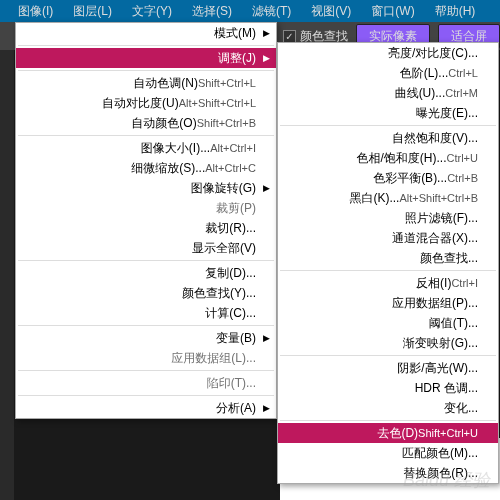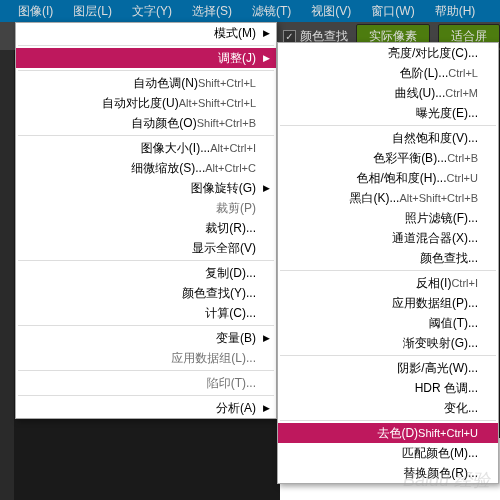--- a/index.html
+++ b/index.html
@@ -3,21 +3,21 @@
 <meta charset="utf-8">
 <style>
 * { margin: 0; padding: 0; box-sizing: border-box; font-family: "Microsoft YaHei", sans-serif; }
 body { background: #1a1a1a; width: 500px; height: 500px; overflow: hidden; position: relative; }
 .menubar { display: flex; background: #0369a1; height: 22px; font-size: 12px; color: #ddd; align-items: center; padding-left: 10px; gap: 4px; }
 .menubar .mi { padding: 2px 8px; cursor: default; }
 .toolbar { background: #434343; height: 28px; display: flex; align-items: center; padding-left: 0; font-size: 12px; color: #ddd; gap: 8px; justify-content: flex-end; }
 .toolbar .check { display: flex; align-items: center; gap: 4px; margin-left: 8px; }
 .toolbar .check .box { width: 13px; height: 13px; border: 1px solid #888; display: flex; align-items: center; justify-content: center; background: #333; }
 .toolbar .check .box::after { content: "✓"; font-size: 10px; color: #ccc; }
-.toolbar .btn { padding: 3px 12px; background: #4d7c0f; border: 1px solid #222; border-radius: 2px; }
+.toolbar .btn { padding: 3px 12px; background: #8b5cf6; border: 1px solid #222; border-radius: 2px; }
 .dropdown { position: absolute; background: #fff; border: 1px solid #aaa; font-size: 12px; color: #000; box-shadow: 2px 2px 6px rgba(0,0,0,0.4); }
 .dd1 { left: 15px; top: 22px; width: 262px; }
 .dd2 { left: 277px; top: 42px; width: 222px; }
 .dropdown .row { display: flex; justify-content: flex-end; align-items: center; padding: 3px 20px 3px 26px; height: 20px; position: relative; white-space: nowrap; }
 .dropdown .row.hl { background: #be185d; color: #fff; }
 .dropdown .row.disabled { color: #737373; }
 .dropdown .sep { height: 1px; background: #ddd; margin: 2px 2px; }
 .dropdown .row .arrow { position: absolute; right: 6px; font-size: 9px; }
 .short { color: #555; font-size: 11px; }
 .row.hl .short { color: #fff; }
@@ -136,26 +136,26 @@
       <span class="short">Ctrl+M</span>
     </div>
     <div class="row">
       <span>曝光度(E)...</span>
     </div>
     <div class="sep"></div>
     <div class="row">
       <span>自然饱和度(V)...</span>
     </div>
     <div class="row">
+      <span>色相/饱和度(H)...</span>
+      <span class="short">Ctrl+U</span>
+    </div>
+    <div class="row">
       <span>色彩平衡(B)...</span>
       <span class="short">Ctrl+B</span>
-    </div>
-    <div class="row">
-      <span>色相/饱和度(H)...</span>
-      <span class="short">Ctrl+U</span>
     </div>
     <div class="row">
       <span>黑白(K)...</span>
       <span class="short">Alt+Shift+Ctrl+B</span>
     </div>
     <div class="row">
       <span>照片滤镜(F)...</span>
     </div>
     <div class="row">
       <span>通道混合器(X)...</span>

